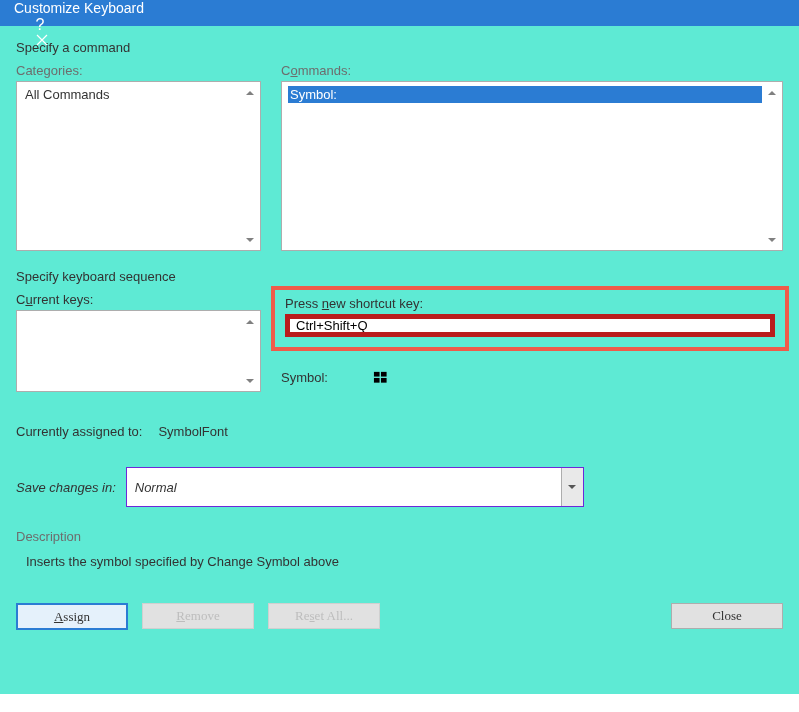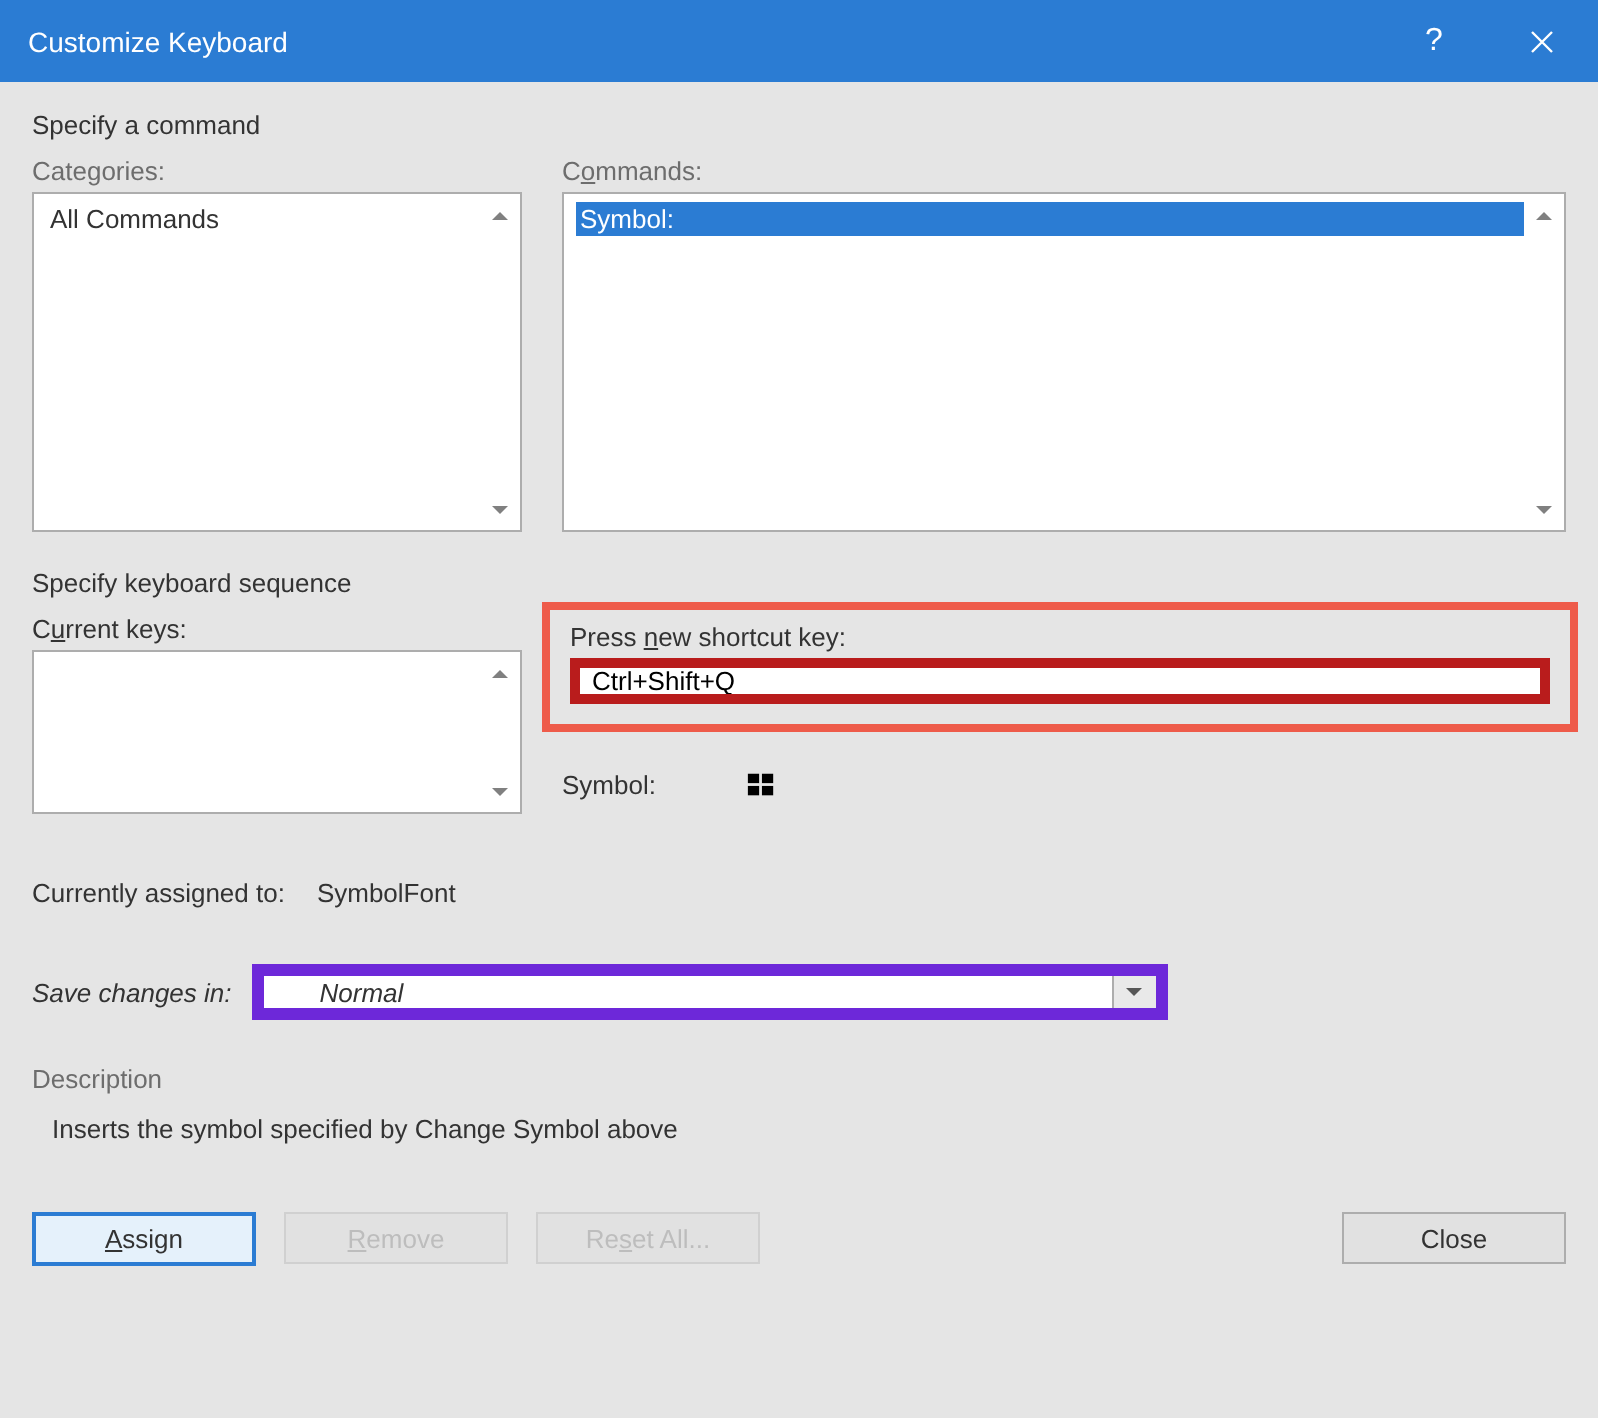--- a/index.html
+++ b/index.html
@@ -7,42 +7,43 @@
     margin: 0;
     font-family: "Segoe UI", Tahoma, sans-serif;
     font-size: 13px;
     background: #fff;
     color: #333;
     width: 799px;
     height: 712px;
     overflow: hidden;
   }
   .titlebar {
-    height: 41px;
+    height: 26px;
     background: #2b7cd3;
     color: #fff;
     display: flex;
-    align-items: center;
+    align-items: flex-start;
     padding: 0 0 0 14px;
+    flex-direction: column;
   }
   .titlebar .title { flex: 1; font-size: 14px; }
   .titlebar-btn {
     width: 52px;
     height: 41px;
     display: flex;
     align-items: center;
     justify-content: center;
     font-size: 16px;
     cursor: pointer;
   }
   .close-btn { width: 56px; }
   .close-btn svg { width: 12px; height: 12px; stroke: #fff; stroke-width: 1.2; }
   .body {
     padding: 14px 16px 12px 16px;
-    background: #e5e5e5;
+    background: #5eead4;
     height: calc(712px - 41px - 3px);
   }
   .section-label {
     font-size: 13px;
     color: #333;
     margin-bottom: 8px;
   }
   .section-label.muted { color: #6d6d6d; }
   .columns {
     display: flex;
@@ -123,25 +124,24 @@
   .savein-row {
     display: flex;
     align-items: center;
     gap: 10px;
     margin-top: 28px;
     font-style: italic;
   }
   .savein-row .lbl { font-size: 13px; }
   .combo {
     display: flex;
-    border: 6px solid #6d28d9;
+    border: 1px solid #6d28d9;
     background: #fff;
     width: 458px;
-    height: 28px;
-    padding-left: 20px;
+    height: 40px;
   }
   .combo .combo-text {
     flex: 1;
     padding: 2px 8px;
     font-size: 13px;
     display: flex;
     align-items: center;
   }
   .combo .combo-btn {
     width: 22px;
@@ -161,21 +161,21 @@
     display: flex;
     gap: 14px;
     margin-top: 34px;
   }
   .btn {
     height: 26px;
     min-width: 112px;
     padding: 0 10px;
     background: #e1e1e1;
     border: 1px solid #adadad;
-    font-family: Liberation Sans, sans-serif;
+    font-family: Liberation Serif, serif;
     font-size: 13px;
     color: #333;
     cursor: pointer;
   }
   .btn.primary { border: 2px solid #2b7cd3; background: #e5f1fb; padding: 0 9px; height: 27px;}
   .btn.disabled { color: #bdbdbd; cursor: default; border-color: #d0d0d0; }
   .btn .u { text-decoration: underline; }
   .spacer { flex: 1; }
 </style>
 </head>

